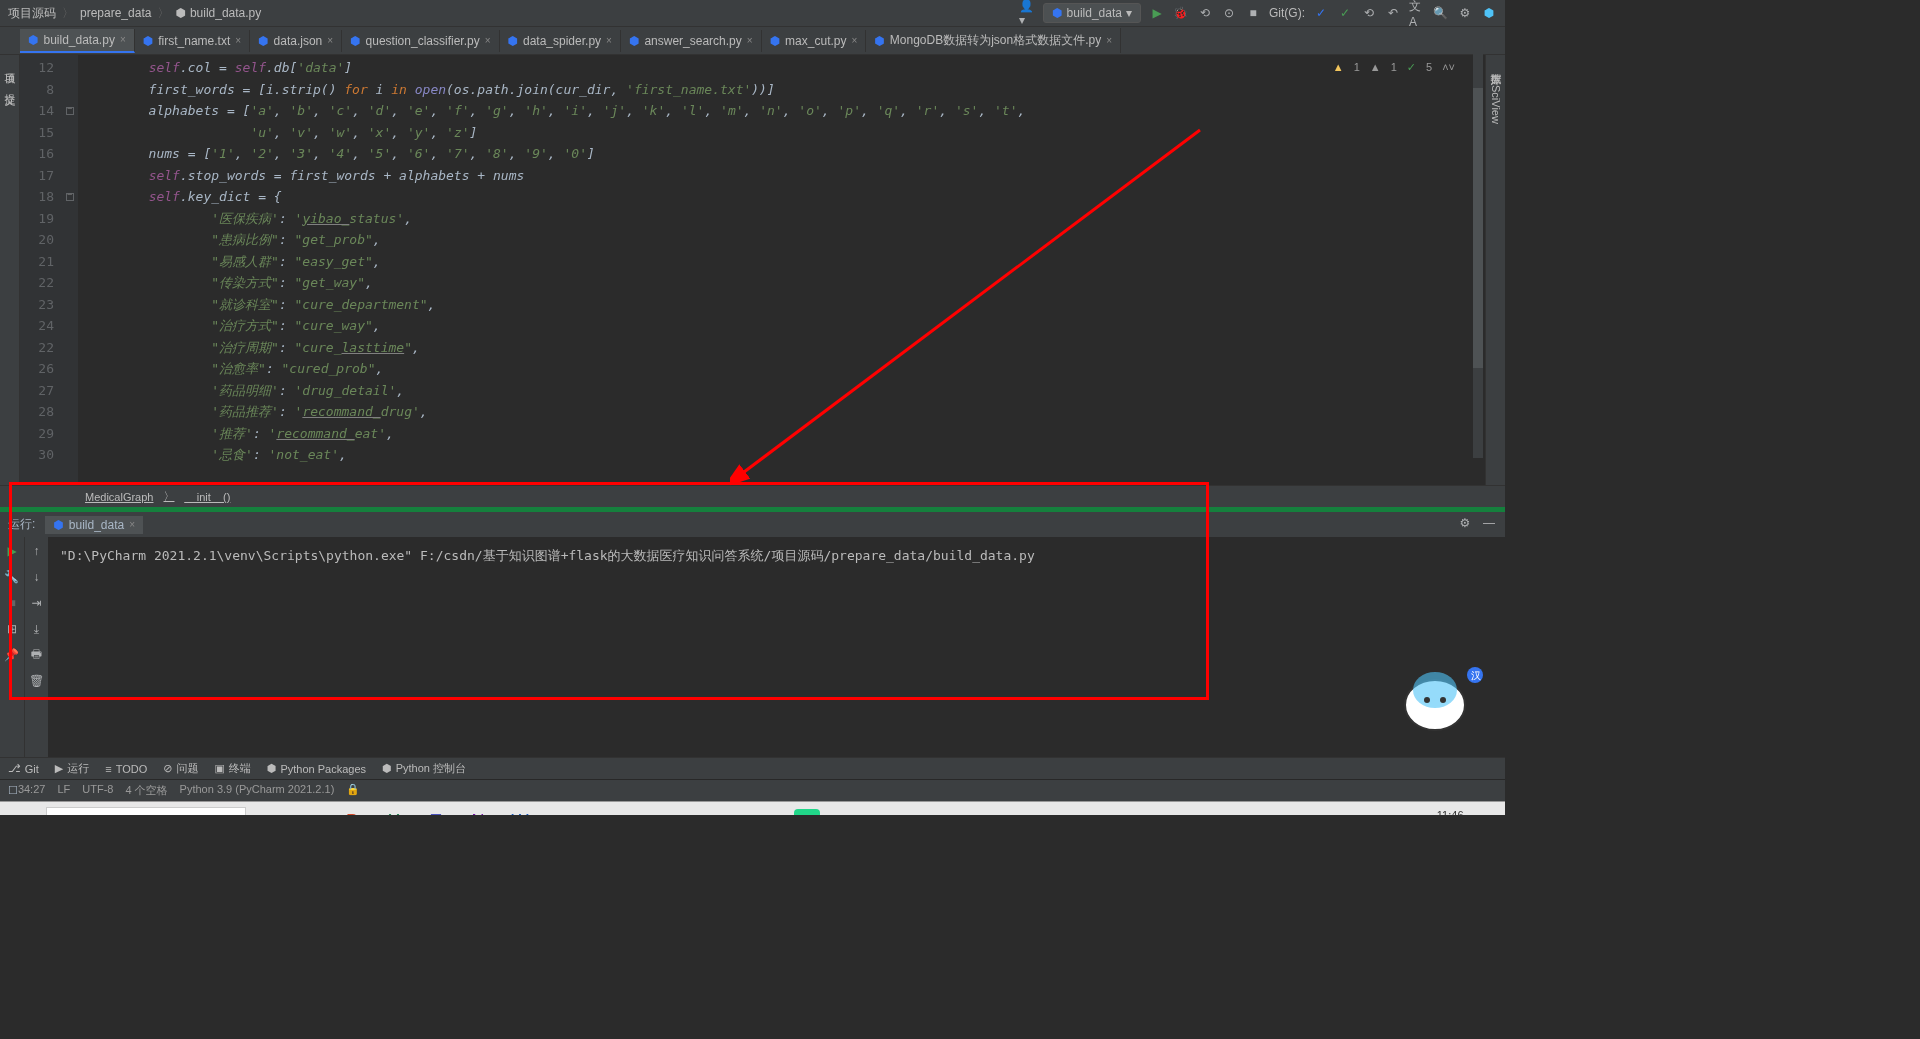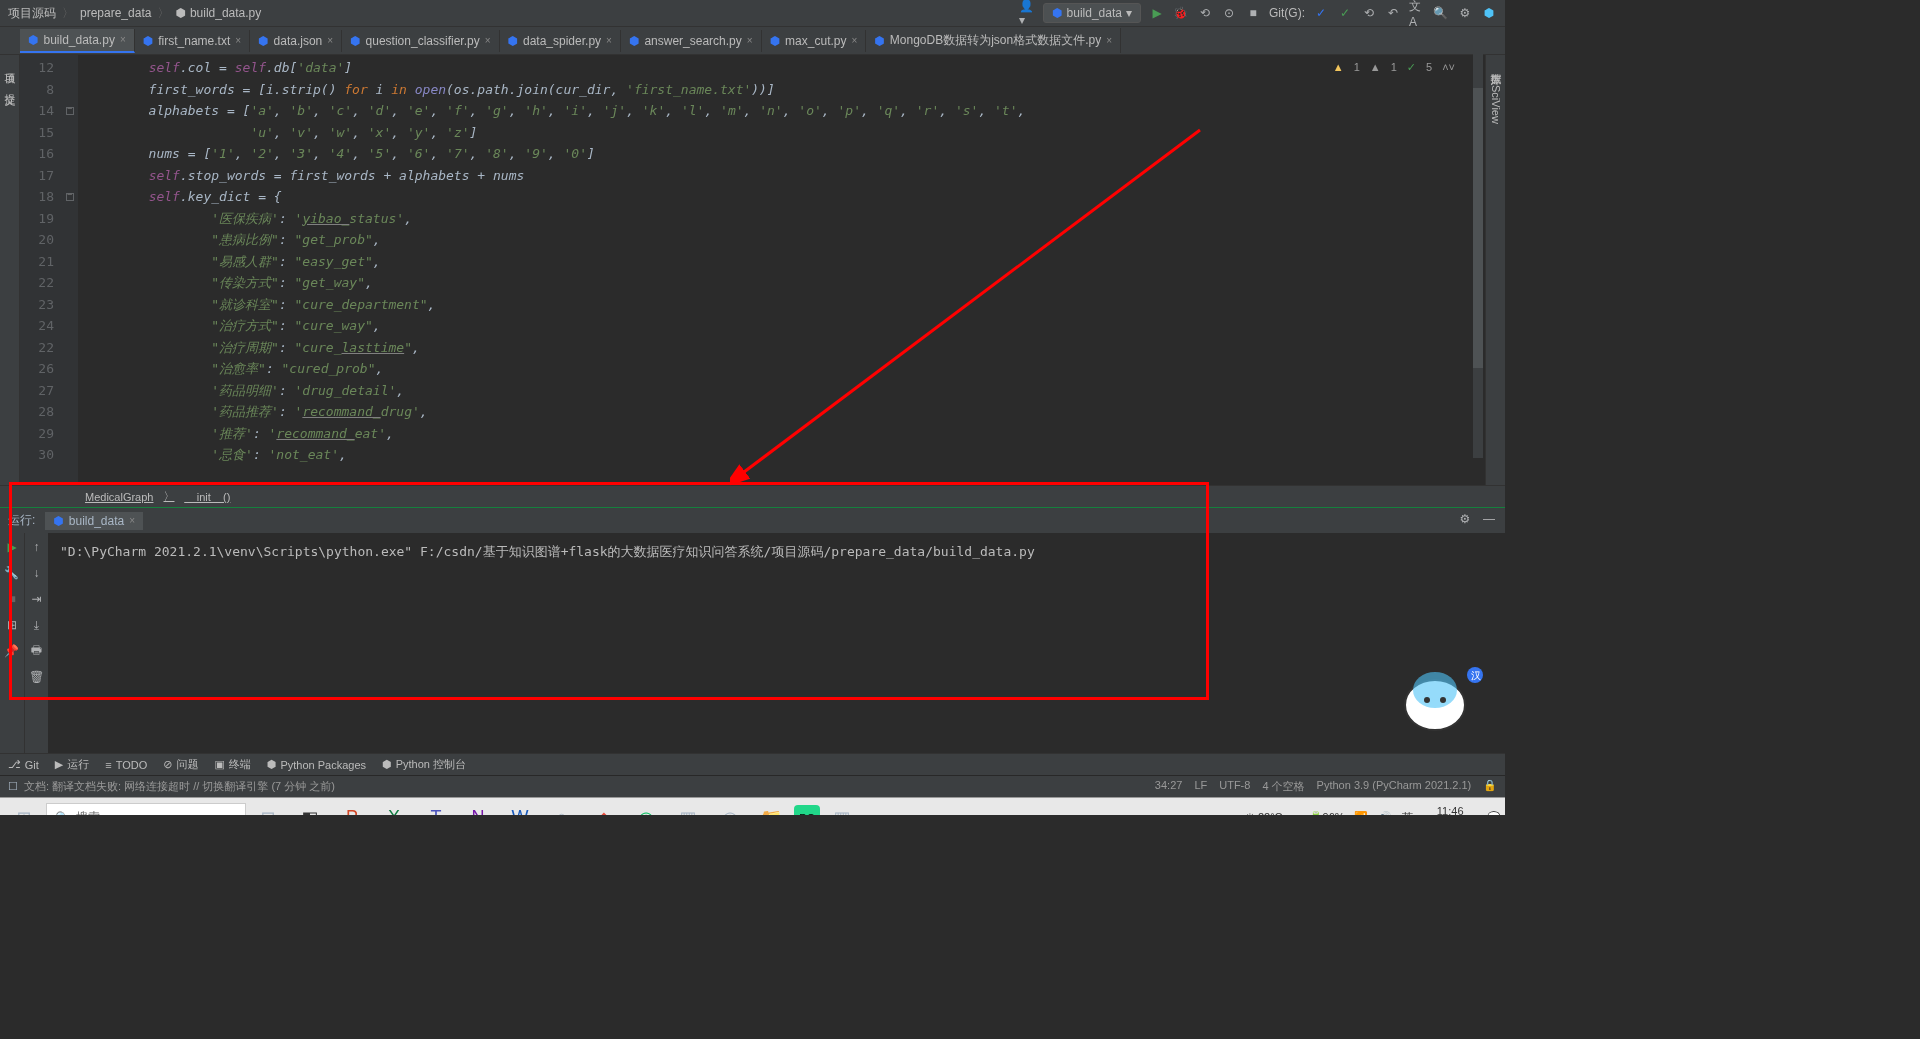--- a/index.html
+++ b/index.html
@@ -32,21 +32,21 @@
 .self { color: #94558d; }
 .str { color: #6a8759; }
 .builtin { color: #8888c6; text-align: right; }
 .underline { text-decoration: underline; text-decoration-color: #808080; }
 .right-side { width: 20px; background: #3c3f41; display: flex; flex-direction: column; align-items: center; padding-top: 10px; border-left: 1px solid #323232; }
 .right-side-text { writing-mode: vertical-lr; color: #bbb; font-size: 11px; }
 .code-status { position: absolute; top: 6px; right: 30px; display: flex; gap: 10px; font-size: 11px; color: #999; }
 .warn-tri { color: #f2c55c; }
 .check-mark { color: #499c54; }
 .breadcrumb-bottom { height: 22px; background: #3c3f41; padding-left: 85px; display: flex; align-items: center; gap: 10px; color: #bbb; font-size: 11px; border-top: 1px solid #323232; text-decoration: underline; }
-.run-panel { background: #2b2b2b; border-top: 1px solid #15803d; position: relative; }
+.run-panel { background: #2b2b2b; border-top: 5px solid #15803d; position: relative; }
 .run-header { height: 25px; background: #3c3f41; display: flex; align-items: center; padding: 0 8px; gap: 10px; }
 .run-header-right { position: absolute; right: 8px; top: 3px; display: flex; gap: 8px; }
 .run-tab { background: #4e5254; padding: 2px 8px; display: flex; align-items: center; gap: 5px; }
 .run-body { display: flex; height: 220px; }
 .run-toolbar { width: 24px; background: #3c3f41; display: flex; flex-direction: column; align-items: center; padding-top: 6px; gap: 10px; }
 .run-toolbar2 { width: 24px; background: #3c3f41; display: flex; flex-direction: column; align-items: center; padding-top: 6px; gap: 10px; border-left: 1px solid #323232; }
 .run-output { flex: 1; padding: 8px 12px; font-family: Consolas, monospace; font-size: 13px; line-height: 22px; color: #bbb; }
 .highlight-box { position: absolute; border: 3px solid #ff0000; pointer-events: none; }
 .arrow-svg { position: absolute; pointer-events: none; }
 .bottom-bar { height: 22px; background: #3c3f41; border-top: 1px solid #323232; display: flex; align-items: center; padding: 0 8px; gap: 16px; font-size: 11px; }
@@ -279,21 +279,20 @@
   <span class="bottom-item">▶ <span>运行</span></span>
   <span class="bottom-item">≡ <span>TODO</span></span>
   <span class="bottom-item">⊘ <span>问题</span></span>
   <span class="bottom-item">▣ <span>终端</span></span>
   <span class="bottom-item">⬢ <span>Python Packages</span></span>
   <span class="bottom-item">⬢ <span>Python 控制台</span></span>
 </div>
 
 <div class="status-bar">
   <span>☐</span>
-  <span class="status-left" style="margin-left:6px">文档: 翻译文档失败: 网络连接超时 // 切换翻译引擎 (7 分钟 之前)</span>
   <div class="status-right">
     <span>34:27</span>
     <span>LF</span>
     <span>UTF-8</span>
     <span>4 个空格</span>
     <span>Python 3.9 (PyCharm 2021.2.1)</span>
     <span>🔒</span>
   </div>
 </div>
 

